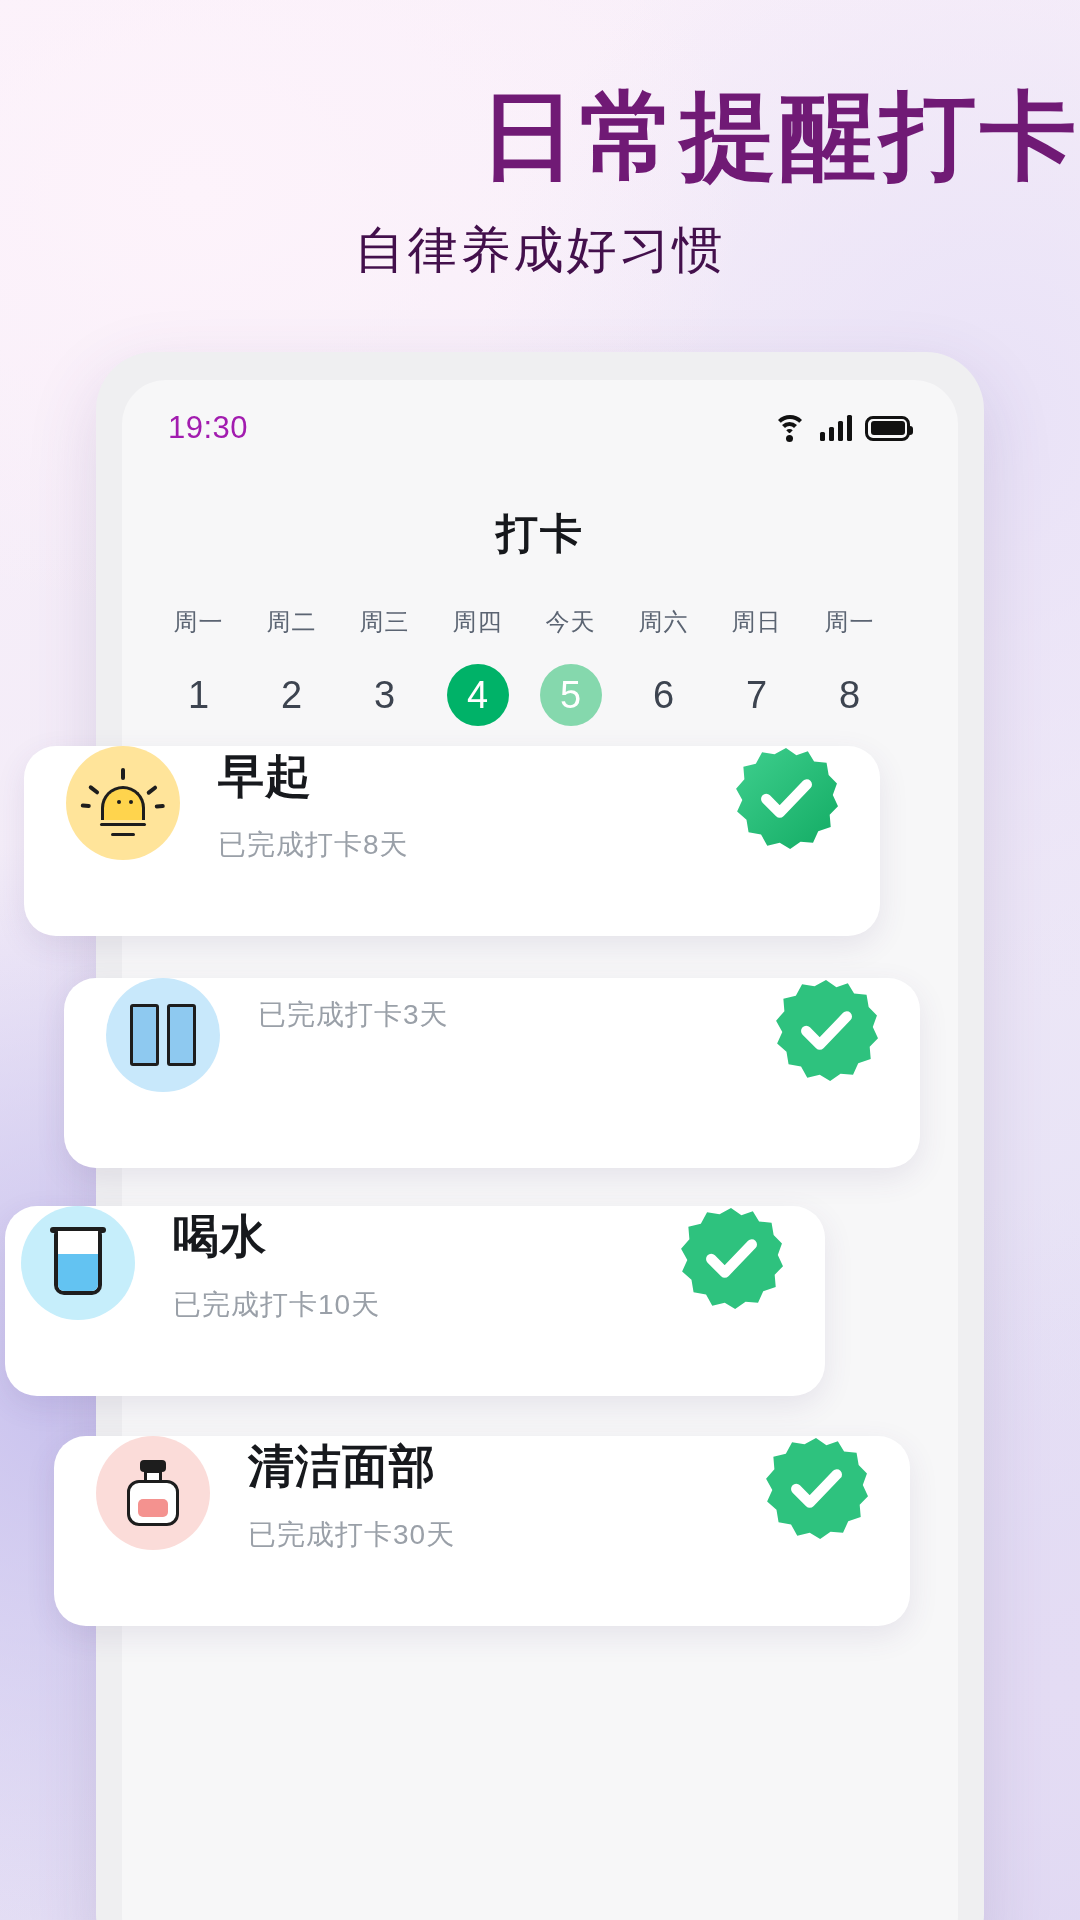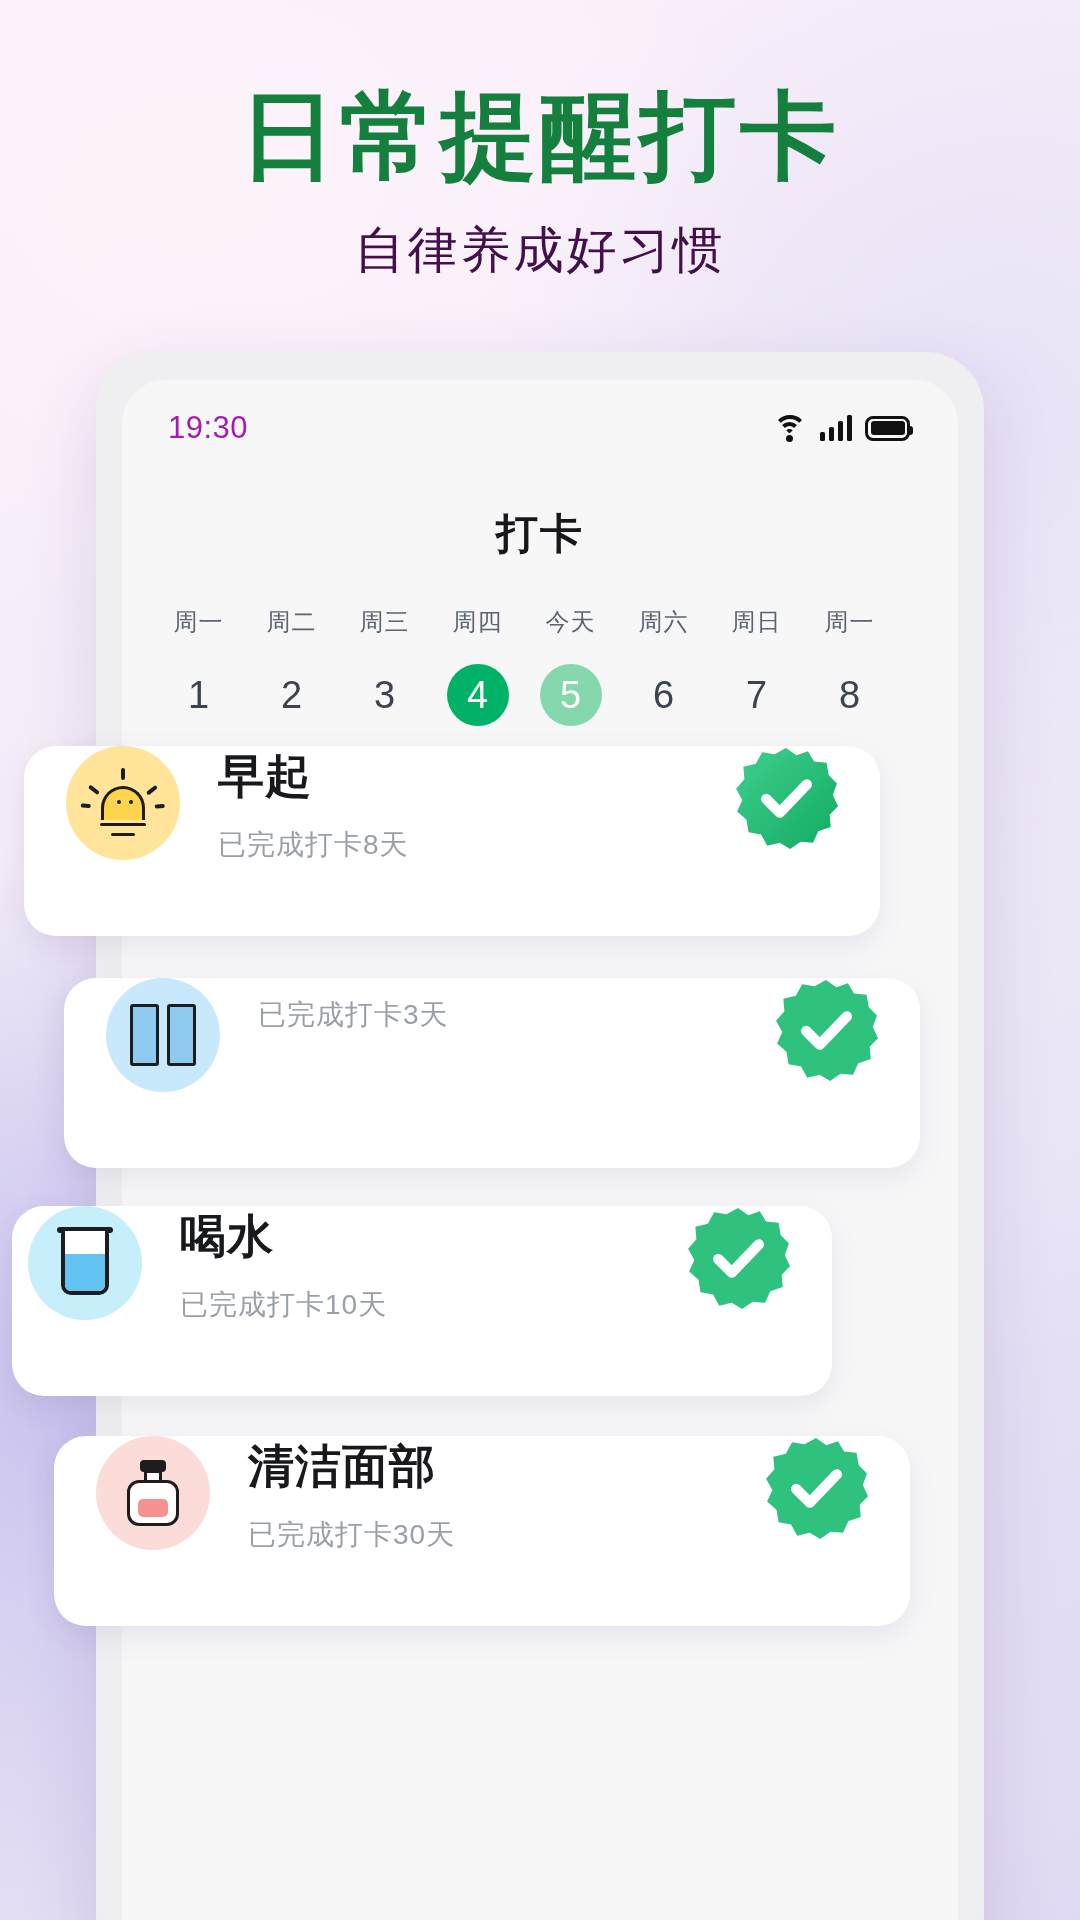--- a/index.html
+++ b/index.html
@@ -24,23 +24,24 @@
 
   
   #headline-block {
     position:absolute; top:0; left:0; width:1080px;
     text-align:center; z-index:5;
   }
   #promo-title {
     margin-top:86px;
     font-size:96px;
     font-weight:bold;
-    color:#15803d;
+    color:#701a75;
     letter-spacing:4px;
     line-height:1.05;
+    text-align:right;
   }
   #promo-subtitle {
     margin-top:30px;
     font-size:50px;
     font-weight:normal;
     color:#43104c;
     letter-spacing:3px;
   }
 
   
@@ -159,21 +160,21 @@
   
   .check-badge {
     flex:0 0 104px; width:104px; height:104px;
     position:relative; margin-right:42px;
   }
   .check-badge svg { width:104px; height:104px; display:block; }
 
   
   #card-1 { left:24px;  top:746px;  width:856px; }
   #card-2 { left:64px;  top:978px;  width:856px; }
-  #card-3 { left:12px;   top:1206px; width:820px; }
+  #card-3 { left:5px;   top:1206px; width:820px; }
   #card-4 { left:54px;  top:1436px; width:856px; }
 
   
   .sunrise { width:78px; height:70px; position:relative; }
   .sunrise .sun {
     position:absolute; left:17px; bottom:18px;
     width:44px; height:34px; background:#ffd44d;
     border-radius:22px 22px 0 0; border:3px solid #1d1d1d;
     border-bottom:none;
   }

